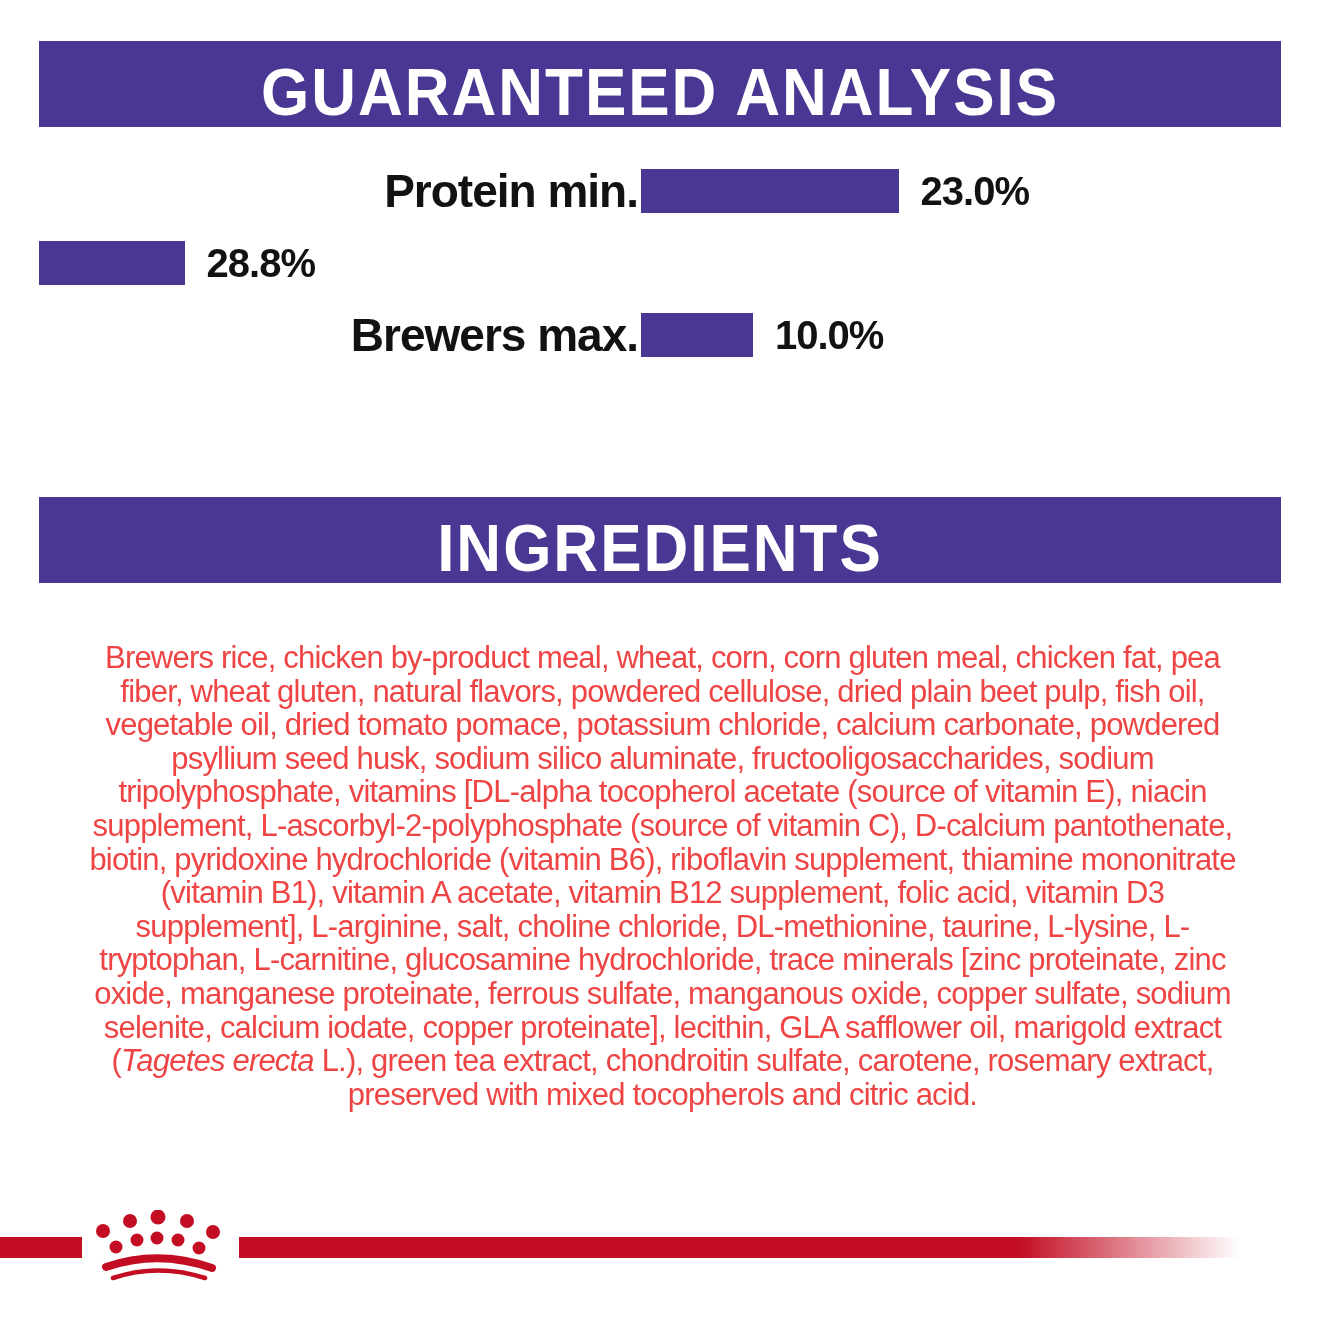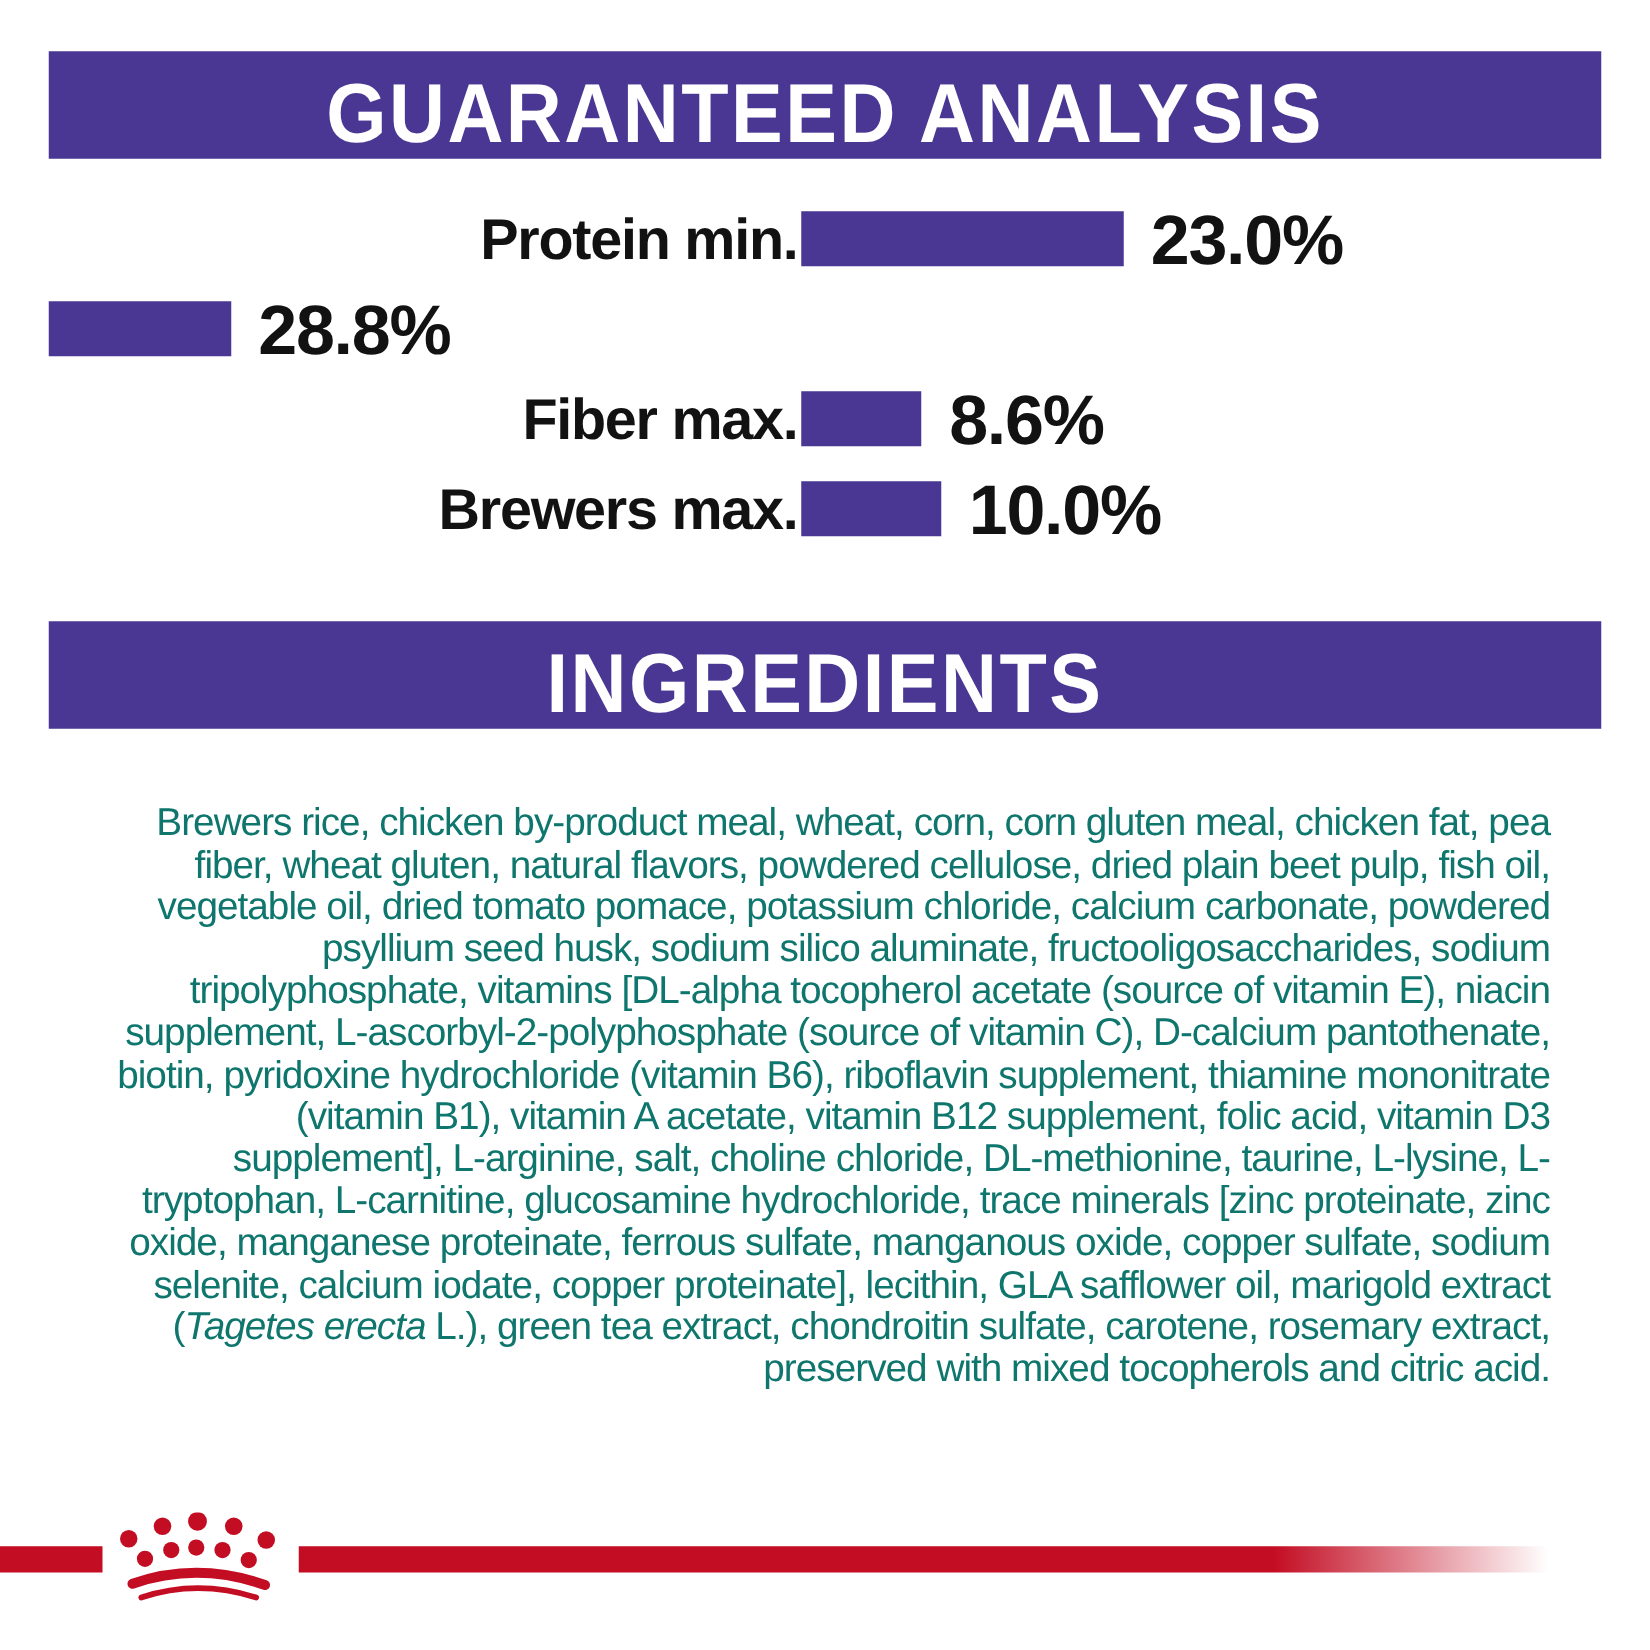--- a/index.html
+++ b/index.html
@@ -19,27 +19,27 @@
   #banner-ing{top:497px;}
 
   .chart{position:absolute;left:39px;top:169px;width:1242px;}
   .g-row{display:flex;align-items:center;height:44px;margin-bottom:28px;}
   .g-label{
     width:599px;padding-right:3px;flex:0 0 auto;text-align:right;
     font-weight:bold;font-size:46px;letter-spacing:-1px;white-space:nowrap;
   }
   .g-bar{height:44px;background:#4A3793;flex:0 0 auto;}
   .g-value{
-    margin-left:22px;font-weight:bold;font-size:56px;letter-spacing:-1px;white-space:nowrap;
+    margin-left:22px;font-weight:bold;font-size:40px;letter-spacing:-1px;white-space:nowrap;
   }
 
   .ingredients{
     position:absolute;left:85px;top:610px;width:1155px;
     font-size:31px;line-height:33.6px;letter-spacing:-0.8px;
-    text-align:right;color:#0f766e;
+    text-align:center;color:#ef4444;
   }
   .ingredients .it{font-style:italic;}
 
   .stripe-left{
     position:absolute;left:0;top:1237px;width:82px;height:21px;background:#C30D23;
   }
   .stripe-right{
     position:absolute;left:239px;top:1237px;width:1000px;height:21px;
     background:linear-gradient(90deg,#C30D23 0%,#C30D23 78%,rgba(195,13,35,0) 100%);
   }
@@ -56,25 +56,20 @@
 
   <div class="chart">
     <div class="g-row">
       <div class="g-label">Protein min.</div>
       <div class="g-bar" style="width: 257.6px; background: rgb(74, 55, 147);"></div>
       <div class="g-value">23.0%</div>
     </div>
     <div class="g-row">
       <div class="g-bar" style="width: 145.6px; background: rgb(74, 55, 147);"></div>
       <div class="g-value">28.8%</div>
-    </div>
-    <div class="g-row">
-      <div class="g-label">Fiber max.</div>
-      <div class="g-bar" style="width: 96.32px; background: rgb(74, 55, 147);"></div>
-      <div class="g-value">8.6%</div>
     </div>
     <div class="g-row">
       <div class="g-label">Brewers max.</div>
       <div class="g-bar" style="width: 112px; background: rgb(74, 55, 147);"></div>
       <div class="g-value">10.0%</div>
     </div>
   </div>
 
   <div class="banner" id="banner-ing">
     <div class="banner-title">INGREDIENTS</div>

